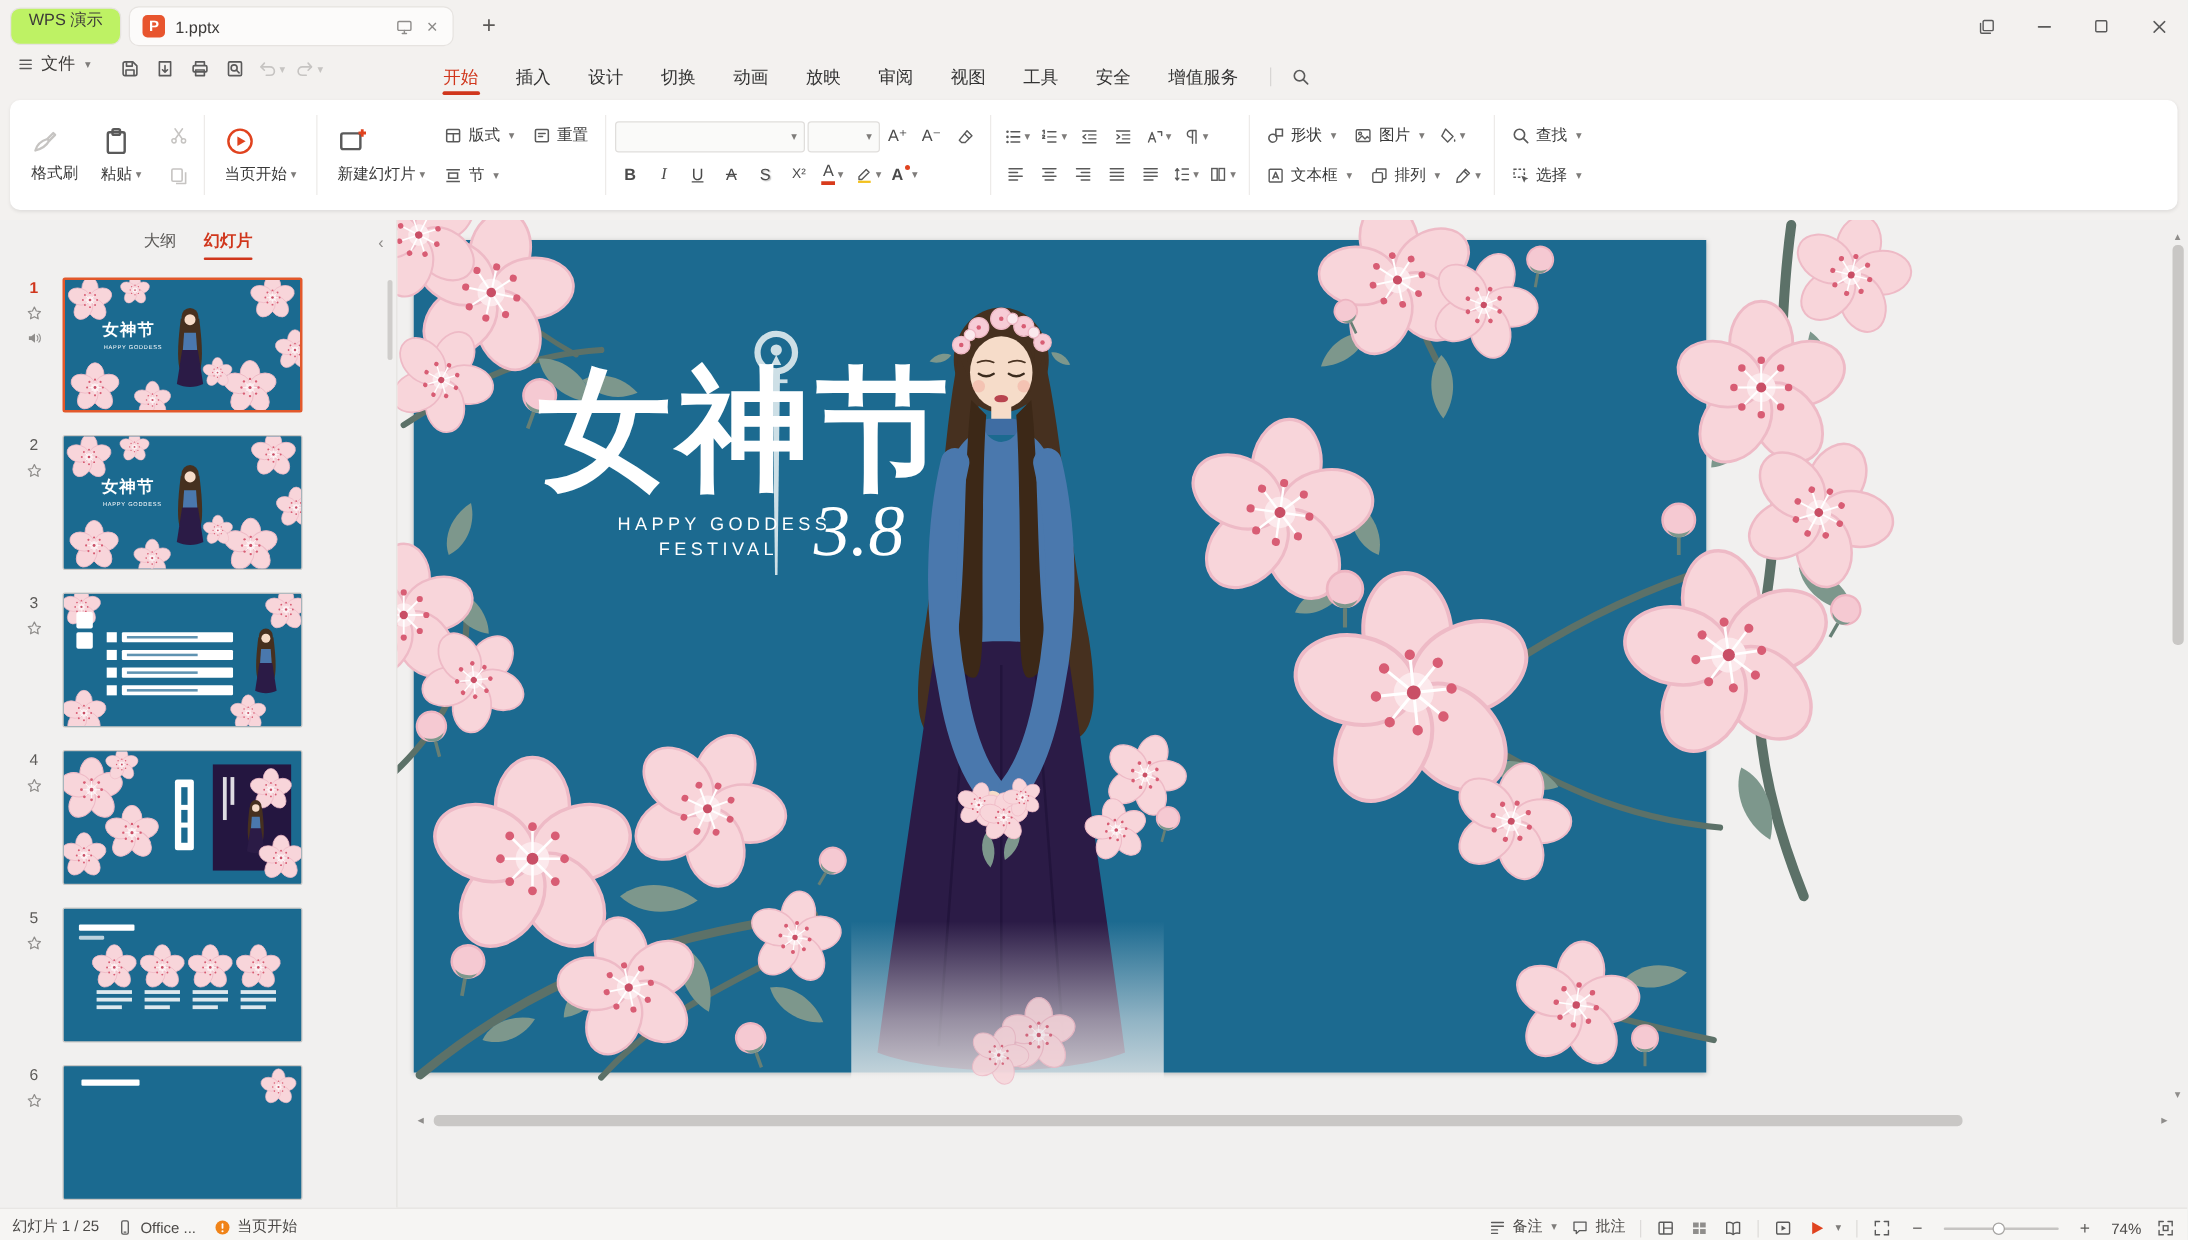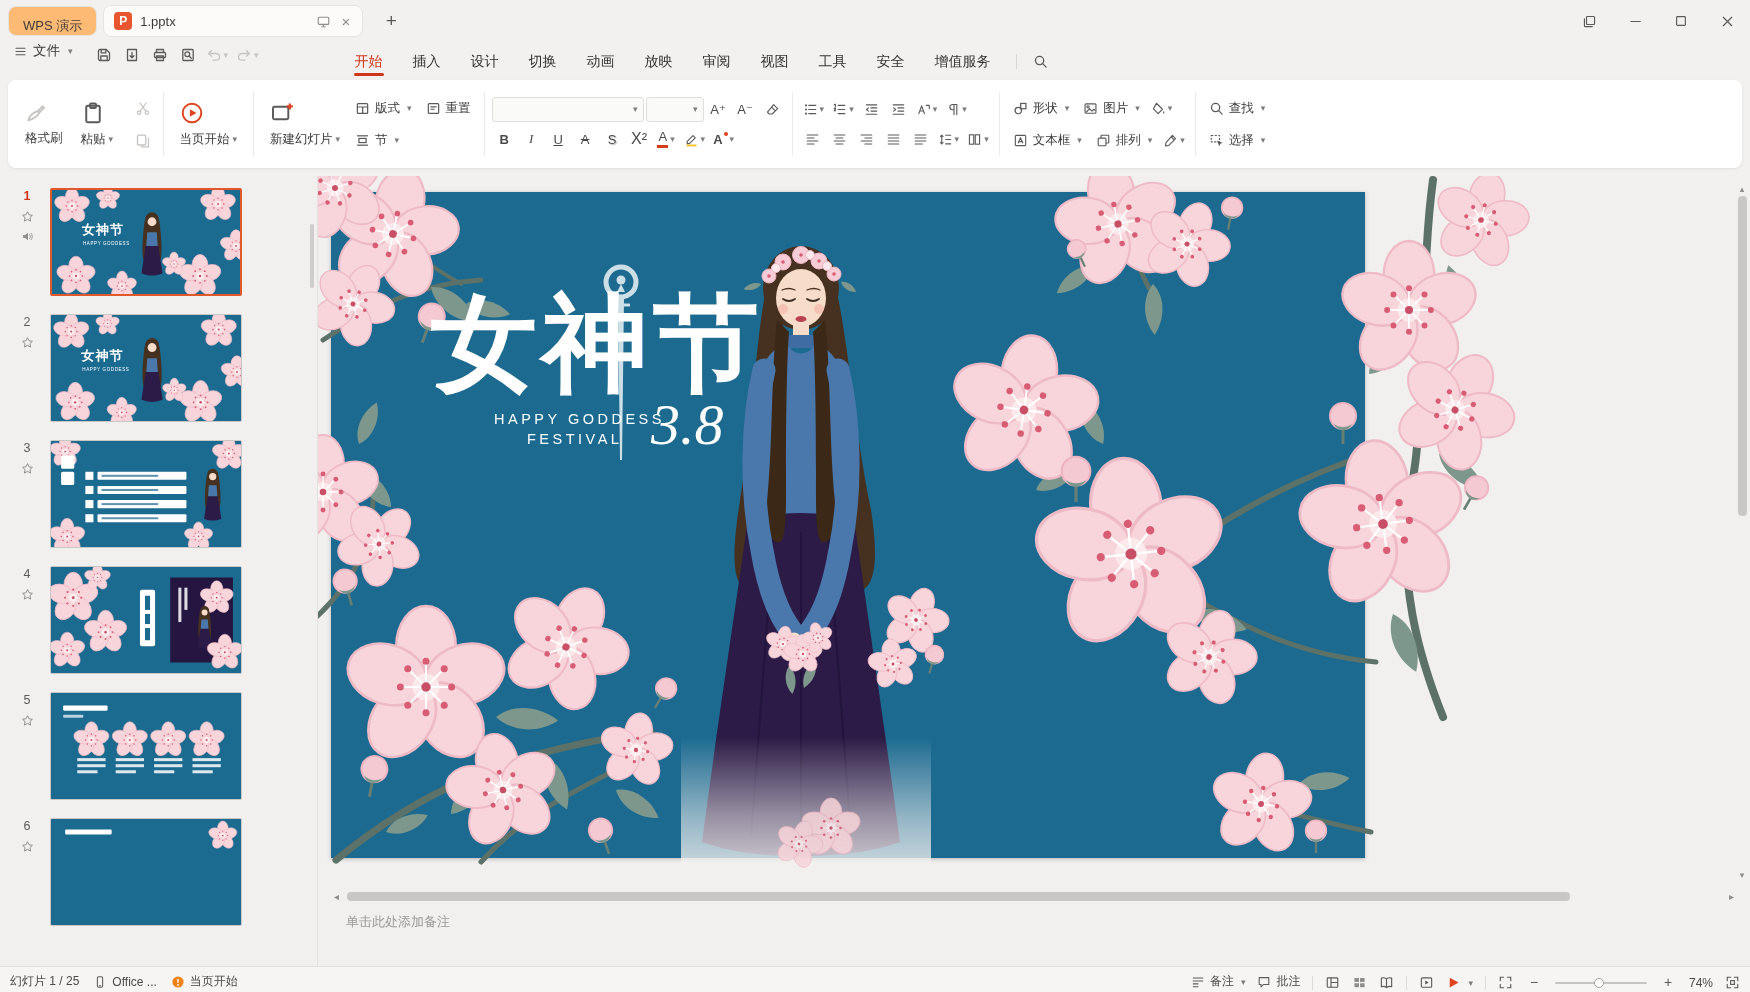--- a/index.html
+++ b/index.html
@@ -10,22 +10,22 @@
 .icn{color:#5a5a5a}
 .dim{color:#8f8d8b}
 .orangeic{color:#e0431f}
 .disabled{color:#bdbbb9}
 .disabled .icn{color:#c6c4c2}
 .dd{font-size:9px;color:#7e7c7a;margin-left:2px}
 .disabled .dd{color:#c6c4c2}
 
 
 .titlebar{height:42px;display:flex;align-items:center;background:#f3f1ef;padding-left:8px;position:relative}
-.app-tab{display:flex;align-items:flex-end;font-size:13px;color:#3c3a38;padding:0 14px;height:30px;
- border:1px solid #e6e3e0;border-radius:8px;background:#fdba74;margin-right:6px}
+.app-tab{display:flex;align-items:flex-start;font-size:13px;color:#3c3a38;padding:0 14px;height:30px;
+ border:1px solid #e6e3e0;border-radius:8px;background:#bef264;margin-right:6px}
 .doc-tab{display:flex;align-items:center;gap:8px;background:#fcfbfa;border:1px solid #e6e3e0;border-radius:8px;
  height:32px;padding:0 10px;width:260px;font-size:13px;color:#3c3a38}
 .ppt-icon{width:18px;height:18px;border-radius:4px;background:#e8552e;color:#fff;font-weight:bold;font-size:12px;
  display:flex;align-items:center;justify-content:center;flex:0 0 auto}
 .doc-title{flex:1;text-align:left}
 .tab-close{color:#8c8a88;font-size:15px;line-height:1;padding:0 2px}
 .newtab-btn{font-size:19px;color:#5c5a58;margin-left:14px;width:28px;height:28px;border-radius:4px}
 .win-controls{position:absolute;right:0;top:0;height:42px;display:flex}
 .win-btn{width:46px;height:42px;display:flex;align-items:center;justify-content:center;color:#454341}
 
@@ -58,21 +58,21 @@
  font-size:13px;color:#4b4b4b;padding:0 3px}
 .combo{height:25px;background:#fafaf9;border:1px solid #e0deDC;border-radius:3px;display:flex;align-items:center;
  justify-content:flex-end;padding:0 5px}
 .combo.fname{width:152px}
 .combo.fsize{width:58px}
 .b-bold{font-weight:bold}
 .b-italic{font-style:italic;font-family:"Liberation Serif",serif}
 .b-und{text-decoration:underline}
 .b-strike{text-decoration:line-through}
 .b-shadow{text-shadow:1px 1px 1px #b9b9b9}
-.b-sup{font-size:16px}
+.b-sup{font-size:11px}
 .fc{border-bottom:3px solid #d83b1c;line-height:1.1;padding:0 1px}
 .fx{font-weight:bold}
 .fx::after{content:"";display:inline-block;width:4px;height:4px;border-radius:50%;background:#e0431f;vertical-align:top;margin-left:1px}
 
 
 .main{display:flex;height:790px}
 .sidebar{width:318px;flex:0 0 auto;background:#f1f0ef;border-right:1px solid #e4e2e0;position:relative}
 .side-tabs{height:34px;display:flex;align-items:center;justify-content:center;gap:22px;font-size:13px;position:relative}
 .side-tab{color:#5c5a58;height:34px;line-height:34px;position:relative}
 .side-tab.active{color:#d0361c;font-weight:bold}
@@ -935,20 +935,25 @@
             <span class="dd">▾</span>
           </button>
     </div>
   </div>
 </div>
 </div>
 
 <div class="main">
 
   <div class="sidebar">
+    <div class="side-tabs">
+      <span class="side-tab">大纲</span>
+      <span class="side-tab active">幻灯片</span>
+      <span class="side-collapse">‹</span>
+    </div>
     <div class="thumb-list">
       <div class="thumb-row">
         <div class="gutter">
           <span class="tnum cur">1</span>
           <svg class="gic" width="13" height="13">
               <use href="#i-star"></use>
             </svg>
           <svg class="gic" width="13" height="13">
               <use href="#i-spk"></use>
             </svg>
@@ -1198,21 +1203,20 @@
         </div>
       <span class="v-arrow">▾</span>
     </div>
     <div class="h-scroll">
       <span class="h-arrow">◂</span>
       <div class="h-track">
           <div class="h-thumb"></div>
         </div>
       <span class="h-arrow">▸</span>
     </div>
-    <div class="notes">单击此处添加备注</div>
   </div>
 </div>
 
 <div class="statusbar">
   <span class="sb-item">幻灯片 1 / 25</span>
   <span class="sb-item">
     <svg class="icn" width="14" height="14">
         <use href="#i-phone"></use>
       </svg>
     <span>Office ...</span>

